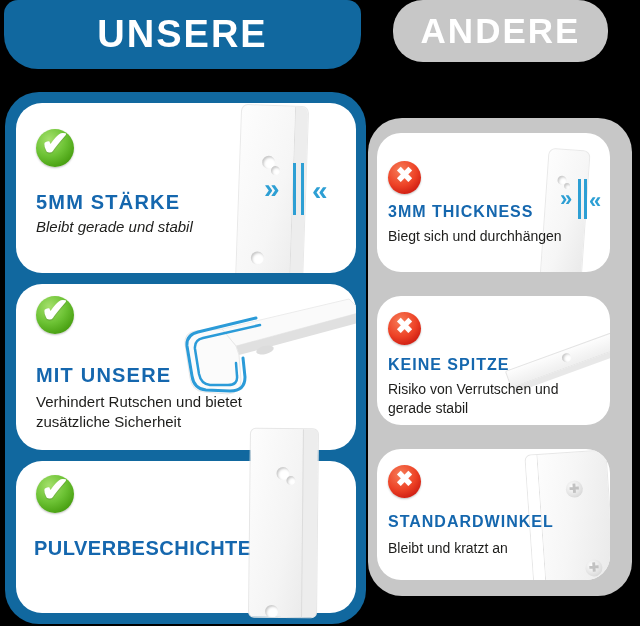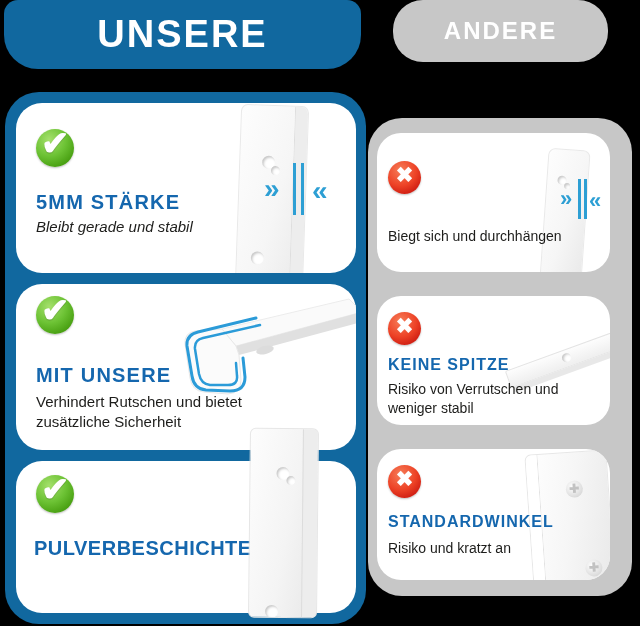--- a/index.html
+++ b/index.html
@@ -7,21 +7,21 @@
     position:relative;width:640px;height:626px;overflow:hidden;
     background:#000000;font-family:"Liberation Sans",sans-serif;
     -webkit-font-smoothing:antialiased;
   }
   
   .banner{position:absolute;display:flex;align-items:center;justify-content:center;
     color:#ffffff;font-weight:bold;}
   .banner-ours{left:4px;top:0;width:357px;height:69px;background:#11689f;
     border-radius:14px 14px 34px 34px;font-size:38px;letter-spacing:2px;}
   .banner-others{left:393px;top:0;width:215px;height:62px;background:#c7c7c7;
-    border-radius:30px;font-size:24px;letter-spacing:2px;}
+    border-radius:30px;font-size:35px;letter-spacing:2px;}
   
   .panel-ours{position:absolute;left:5px;top:92px;width:361px;height:532px;
     background:#11689f;border-radius:34px;}
   .panel-others{position:absolute;left:368px;top:118px;width:264px;height:478px;
     background:#c7c7c7;border-radius:34px;}
   .card{position:absolute;background:#ffffff;overflow:hidden;}
   .card-ours{left:11px;width:340px;border-radius:26px;}
   .card-others{left:9px;width:233px;border-radius:24px;}
   .co1{top:11px;height:170px;}
   .co2{top:192px;height:166px;}
@@ -145,45 +145,46 @@
         <div class="hole h9" style="left:10px;top:26px;"></div>
         <div class="hole h9" style="left:17px;top:33px;width:6px;height:6px;"></div>
       </div>
       <span class="chev" style="left:183px;top:55px;font-size:22px;">»</span>
       <div class="gauge-line" style="left:201px;top:46px;height:40px;width:2.5px;"></div>
       <div class="gauge-line" style="left:207px;top:46px;height:40px;width:2.5px;"></div>
       <span class="chev" style="left:212px;top:57px;font-size:22px;">«</span>
       <div class="cross-ic" style="left:11px;top:28px;">
         <span>✖</span>
       </div>
+      <div class="f-title f-title-r" style="left:11px;top:70px;">3MM THICKNESS</div>
       <div class="f-desc f-desc-r" style="left:11px;top:94px;width:190px;">Biegt sich und durchhängen</div>
     </div>
 
     <div class="card card-others ct2">
       <div class="flatbar">
         <div class="hole h9" style="left:57px;top:3px;"></div>
       </div>
       <div class="cross-ic" style="left:11px;top:16px;">
         <span>✖</span>
       </div>
       <div class="f-title f-title-r" style="left:11px;top:60px;">KEINE SPITZE</div>
-      <div class="f-desc f-desc-r" style="left:11px;top:84px;width:175px;">Risiko von Verrutschen und weniger stabil</div>
+      <div class="f-desc f-desc-r" style="left:11px;top:84px;width:175px;">Risiko von Verrutschen und gerade stabil</div>
     </div>
 
     <div class="card card-others ct3">
       <div class="plate">
         <div class="fold"></div>
         <div class="screw" style="left:38px;top:28px;">
           <span>✚</span>
         </div>
         <div class="screw" style="left:52px;top:108px;">
           <span>✚</span>
         </div>
       </div>
       <div class="cross-ic" style="left:11px;top:16px;">
         <span>✖</span>
       </div>
       <div class="f-title f-title-r" style="left:11px;top:64px;">STANDARDWINKEL</div>
-      <div class="f-desc f-desc-r" style="left:11px;top:90px;width:190px;">Risiko und kratzt an</div>
+      <div class="f-desc f-desc-r" style="left:11px;top:90px;width:190px;">Bleibt und kratzt an</div>
     </div>
   </div>
 
 </div>
 
 </body></html>

